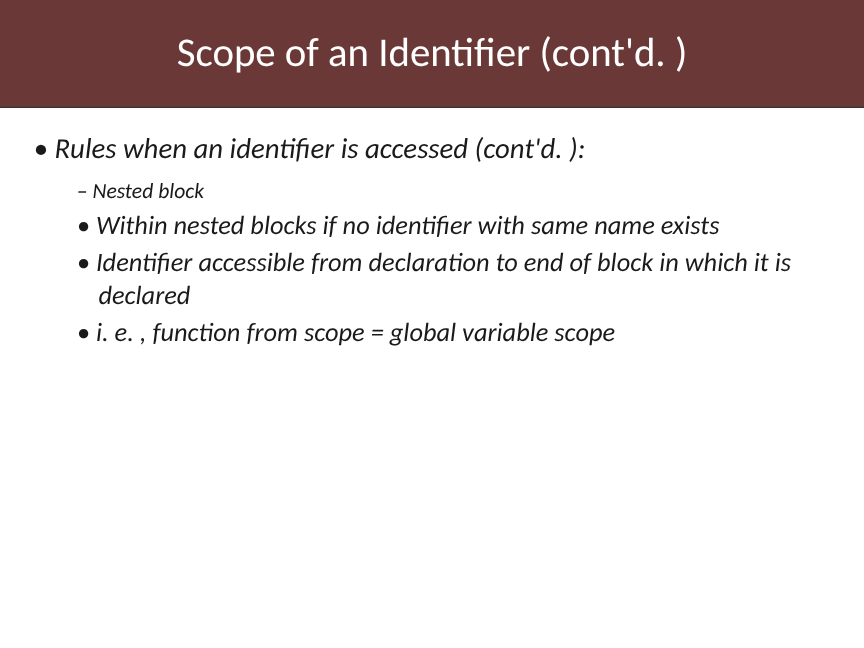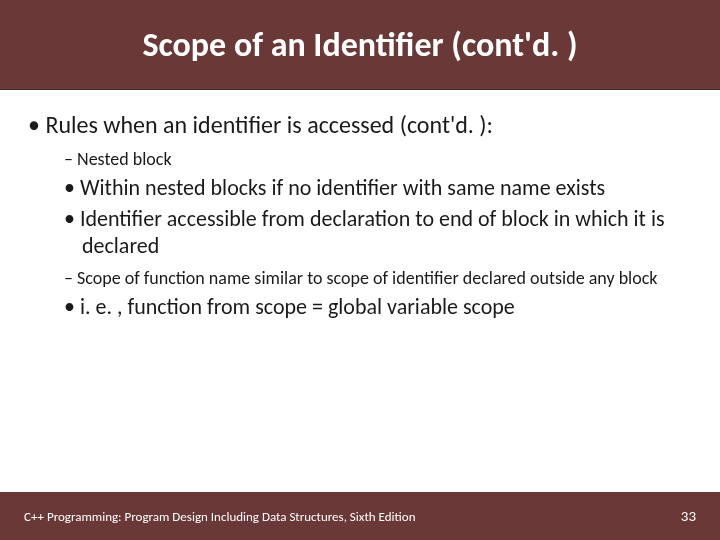--- a/index.html
+++ b/index.html
@@ -12,27 +12,28 @@
   }
   .title-bar {
     background: #6b3838;
     height: 90px;
     display: flex; align-items: center; justify-content: center;
     border-bottom: 1px solid #333;
   }
   .title-bar h1 {
     color: #ffffff;
     font-size: 34px;
-    font-weight: 700;
+    font-weight: 400;
     text-align: center;
   }
   .content {
     flex: 1;
     padding: 20px 28px 0 28px;
     color: #1a1a1a;
+    font-style: italic;
   }
   ul.top { list-style: none; font-size: 24px; line-height: 1.25; }
   ul.top > li::before { content: "• "; }
   ul.top > li { margin-bottom: 4px; padding-left: 14px; text-indent: -14px; }
 
   ul.dash { list-style: none; font-size: 18px; margin-left: 36px; margin-top: 8px; }
   ul.dash > li::before { content: "– "; }
   ul.dash > li { margin-bottom: 4px; padding-left: 18px; text-indent: -18px; }
 
   ul.dot { list-style: none; font-size: 22px; margin-left: 36px; margin-top: 2px; }
@@ -64,25 +65,18 @@
     <ul class="top">
       <li>Rules when an identifier is accessed (cont'd. ):</li>
     </ul>
     <ul class="dash">
       <li>Nested block</li>
     </ul>
     <ul class="dot">
       <li>Within nested blocks if no identifier with same name exists</li>
       <li>Identifier accessible from declaration to end of block in which it is declared</li>
     </ul>
-    <ul class="dash">
-      <li>Scope of function name similar to scope of identifier declared outside any block</li>
-    </ul>
     <ul class="dot">
       <li>i. e. , function from scope = global variable scope</li>
     </ul>
   </div>
 
-  <div class="footer-bar">
-    <span class="src">C++ Programming: Program Design Including Data Structures, Sixth Edition</span>
-    <span class="pg">33</span>
-  </div>
 </div>
 
 </body></html>

